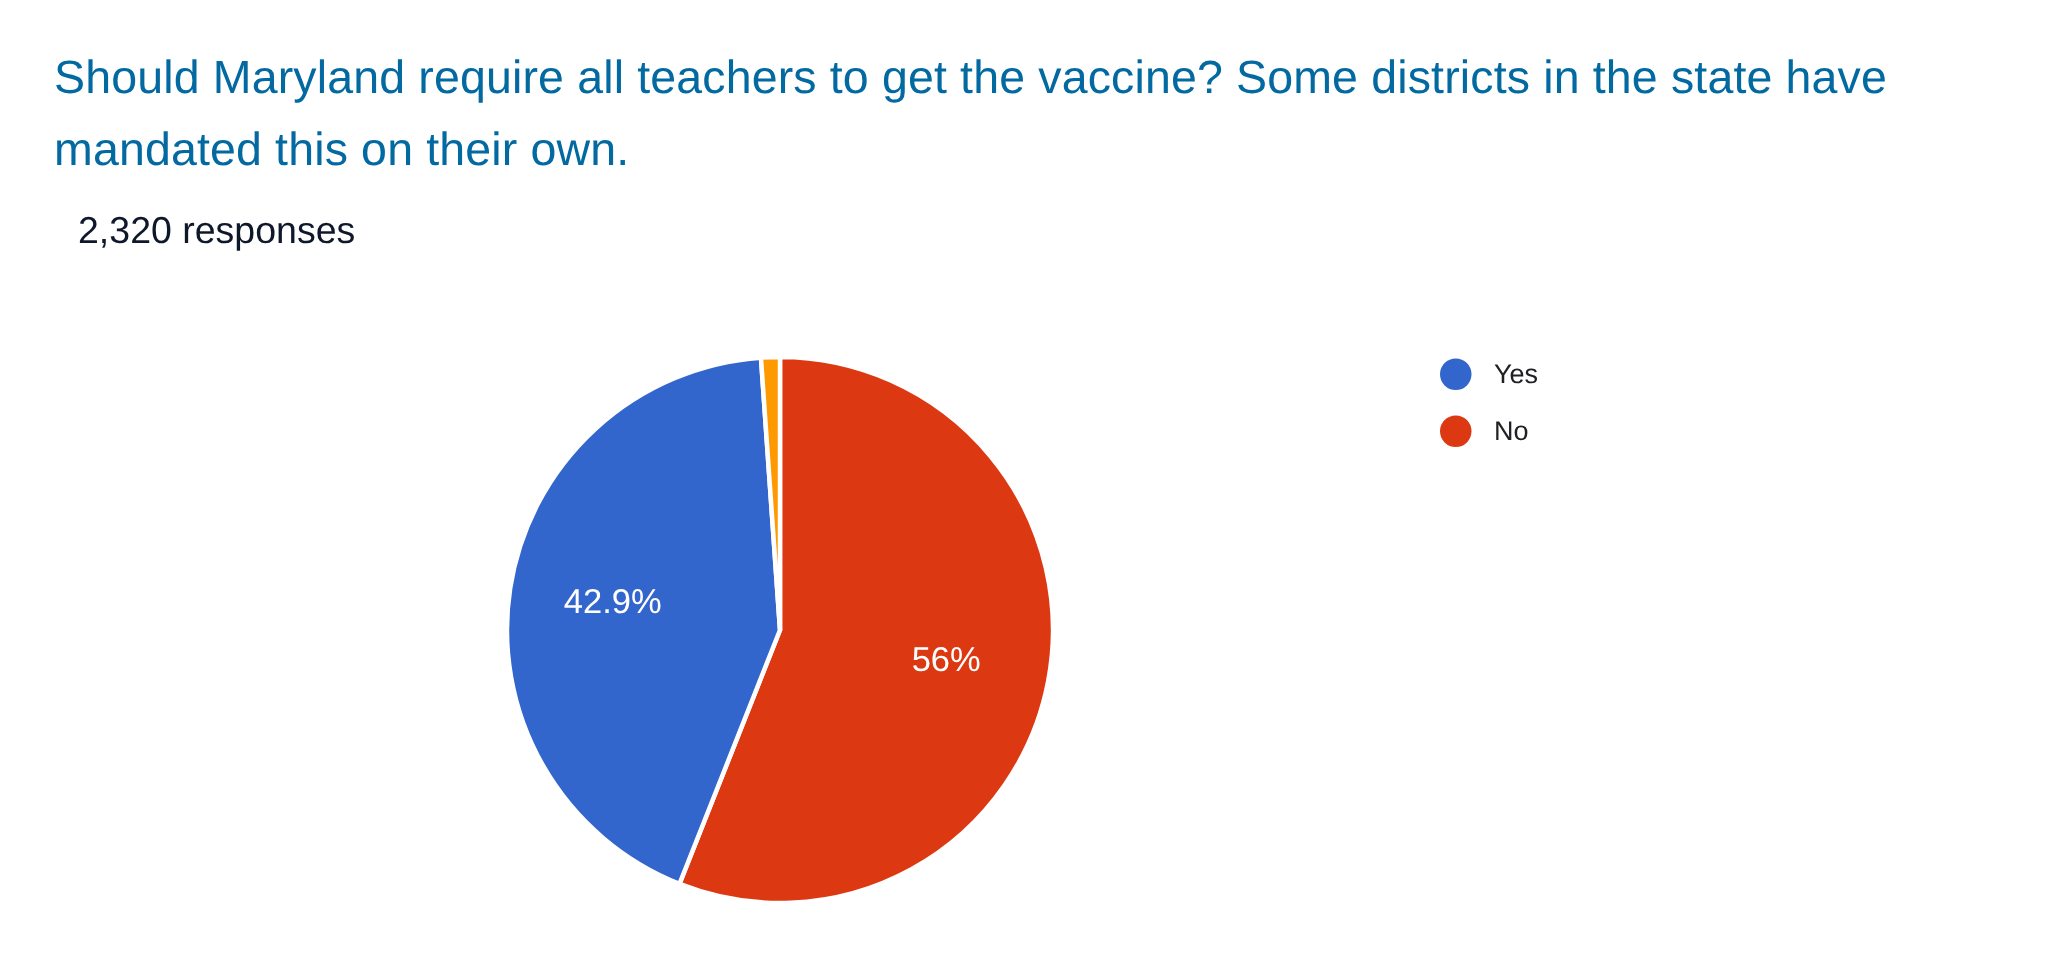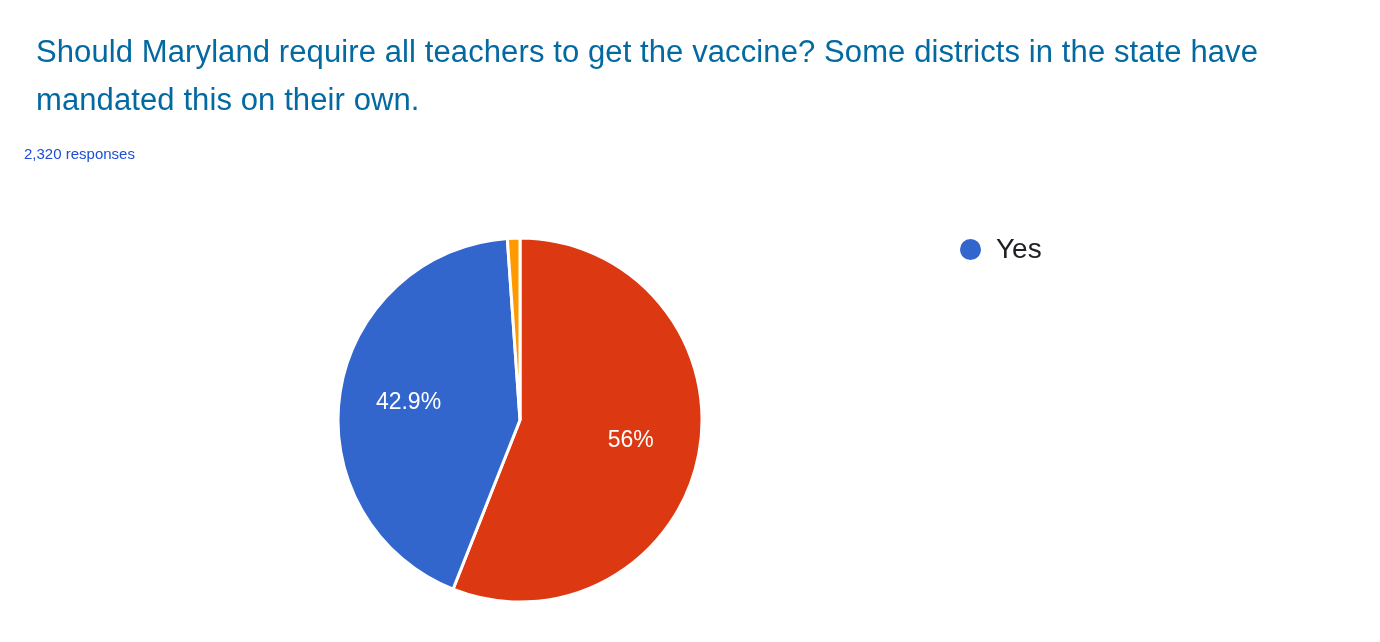--- a/index.html
+++ b/index.html
@@ -24,26 +24,26 @@
     width: 1300px;
     font-size: 31px;
     line-height: 48px;
     font-weight: 400;
     color: #0369a1;
     letter-spacing: 0.1px;
   }
 
   #response-count {
     position: absolute;
-    left: 24px;
+    left: 52px;
     top: 140px;
-    font-size: 15px;
+    font-size: 25px;
     line-height: 28px;
     font-weight: 400;
-    color: #1d4ed8;
+    color: #0f172a;
   }
 
   #chart-area {
     position: absolute;
     left: 0;
     top: 190px;
     width: 1380px;
     height: 452px;
   }
 
@@ -81,21 +81,21 @@
 
   .legend-swatch {
     width: 21px;
     height: 21px;
     border-radius: 50%;
     flex: 0 0 auto;
   }
 
   .legend-label {
     margin-left: 15px;
-    font-size: 28px;
+    font-size: 18px;
     line-height: 26px;
     color: #202124;
     white-space: nowrap;
   }
 </style>
 </head>
 <body>
 
 <div id="question-title">Should Maryland require all teachers to get the vaccine? Some districts in the state have mandated this on their own.</div>
 
@@ -115,15 +115,19 @@
           <text x="78.5" y="172.7" class="slice-label">42.9%</text>
         </g>
     </svg>
   </div>
 
   <div id="legend">
     <div class="legend-item">
       <span class="legend-swatch" style="background: rgb(51, 102, 204);"></span>
       <span class="legend-label">Yes</span>
     </div>
+    <div class="legend-item">
+      <span class="legend-swatch" style="background: rgb(220, 57, 18);"></span>
+      <span class="legend-label">No</span>
+    </div>
   </div>
 
 </div>
 
 </body></html>

